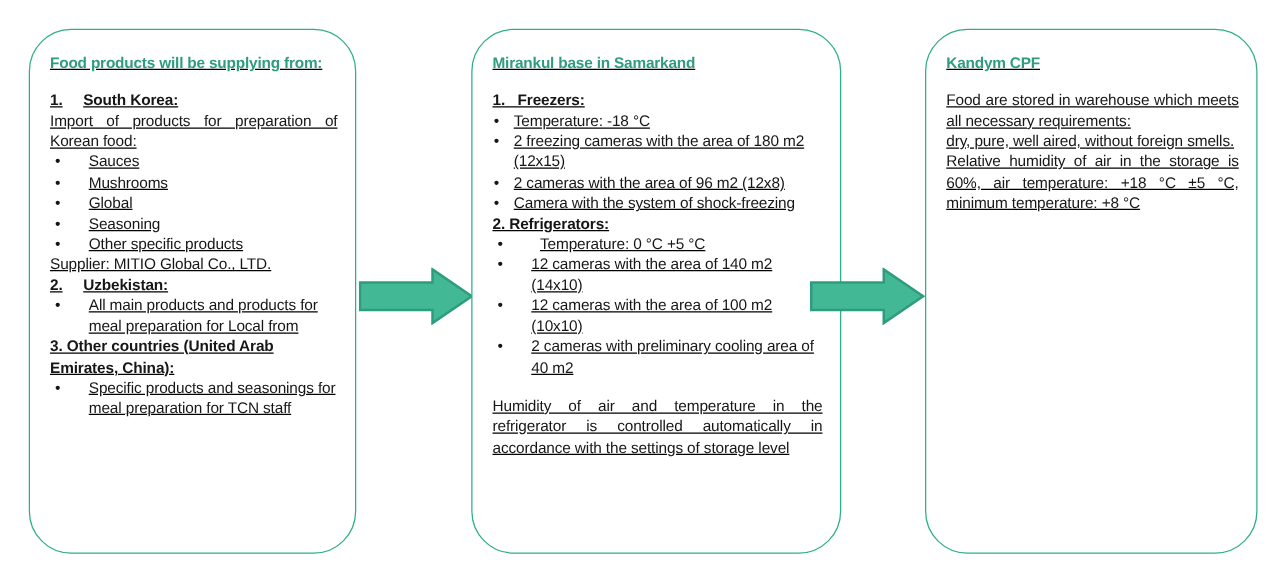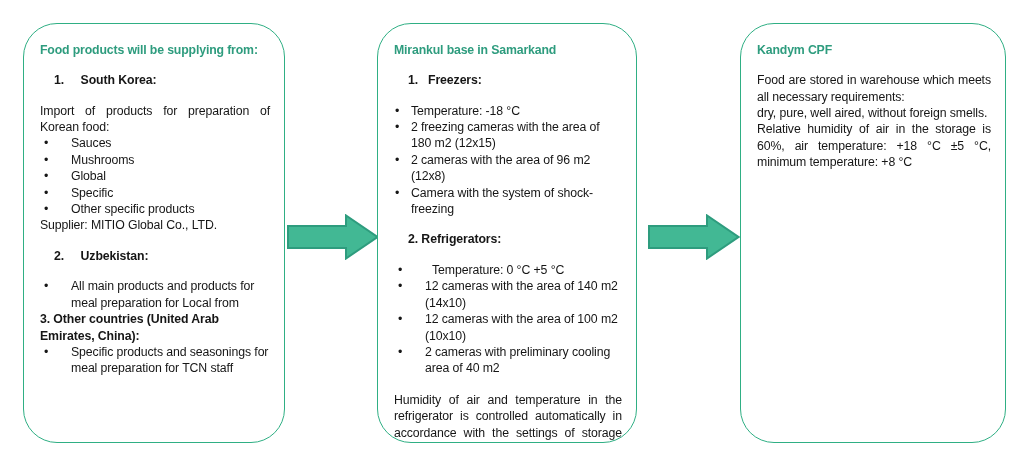--- a/index.html
+++ b/index.html
@@ -26,20 +26,21 @@
     box-sizing: border-box;
     border: 1.6px solid #2FAF84;
     border-radius: 34px;
     background: #ffffff;
     overflow: hidden;
   }
   .box-inner {
     padding: 18px 14px 8px 16px;
     height: 100%;
     box-sizing: border-box;
+    text-decoration: underline;
   }
 
   .box-title {
     color: #2E9C7E;
     font-weight: bold;
     font-size: 12.3px;
     line-height: 1.32;
     letter-spacing: -0.15px;
     margin: 0 0 14px 0;
     white-space: pre-line;
@@ -55,21 +56,21 @@
     text-align: justify;
     text-align-last: left;
     margin: 0;
   }
   .para-left {
     text-align: left;
     margin: 0;
   }
   .hdr {
     font-weight: bold;
-    margin: 14px;
+    margin: 0;
     white-space: pre;
   }
   .hdr-wrap {
     font-weight: bold;
     margin: 0;
     white-space: normal;
   }
 
   
   ul.bul {
@@ -114,21 +115,21 @@
     <div class="box-inner">
       <div class="box-title">Food products will  be supplying from:</div>
 
       <div class="body-text">
         <div class="hdr">1.	South Korea:</div>
         <div class="para">Import of products for preparation of Korean food:</div>
         <ul class="bul">
           <li>Sauces</li>
           <li>Mushrooms</li>
           <li>Global</li>
-          <li>Specific</li>
+          <li>Seasoning</li>
           <li>Other specific  products</li>
         </ul>
         <div class="para-left">Supplier:  MITIO Global  Co., LTD.</div>
 
         <div class="hdr">2.	Uzbekistan:</div>
         <ul class="bul">
           <li>All main products  and products for meal preparation  for Local from</li>
         </ul>
 
         <div class="hdr-wrap">3. Other  countries (United Arab Emirates,  China):</div>
@@ -138,21 +139,21 @@
       </div>
     </div>
   </div>
 
   <div class="arrow" style="left:287px; top:214px;">
     <svg width="92" height="46" viewBox="0 0 92 46" aria-hidden="true">
       <polygon points="1,12 59,12 59,1.5 90.5,23 59,44.5 59,34 1,34" fill="#42B894" stroke="#2E9C7E" stroke-width="2" stroke-linejoin="miter"></polygon>
     </svg>
   </div>
 
-  <div class="flow-box" style="left:377px; top:23px; width:260px; height:420px;">
+  <div class="flow-box" style="left:377px; top:23px; width:296px; height:420px;">
     <div class="box-inner">
       <div class="box-title">Mirankul base in Samarkand</div>
 
       <div class="body-text">
         <div class="hdr">1.   Freezers:</div>
         <ul class="bul tight">
           <li>Temperature: -18 °C</li>
           <li>2 freezing cameras with the area of 180 m2 (12x15)</li>
           <li>2 cameras with the area of 96 m2 (12x8)</li>
           <li>Camera with the system of shock-freezing</li>

